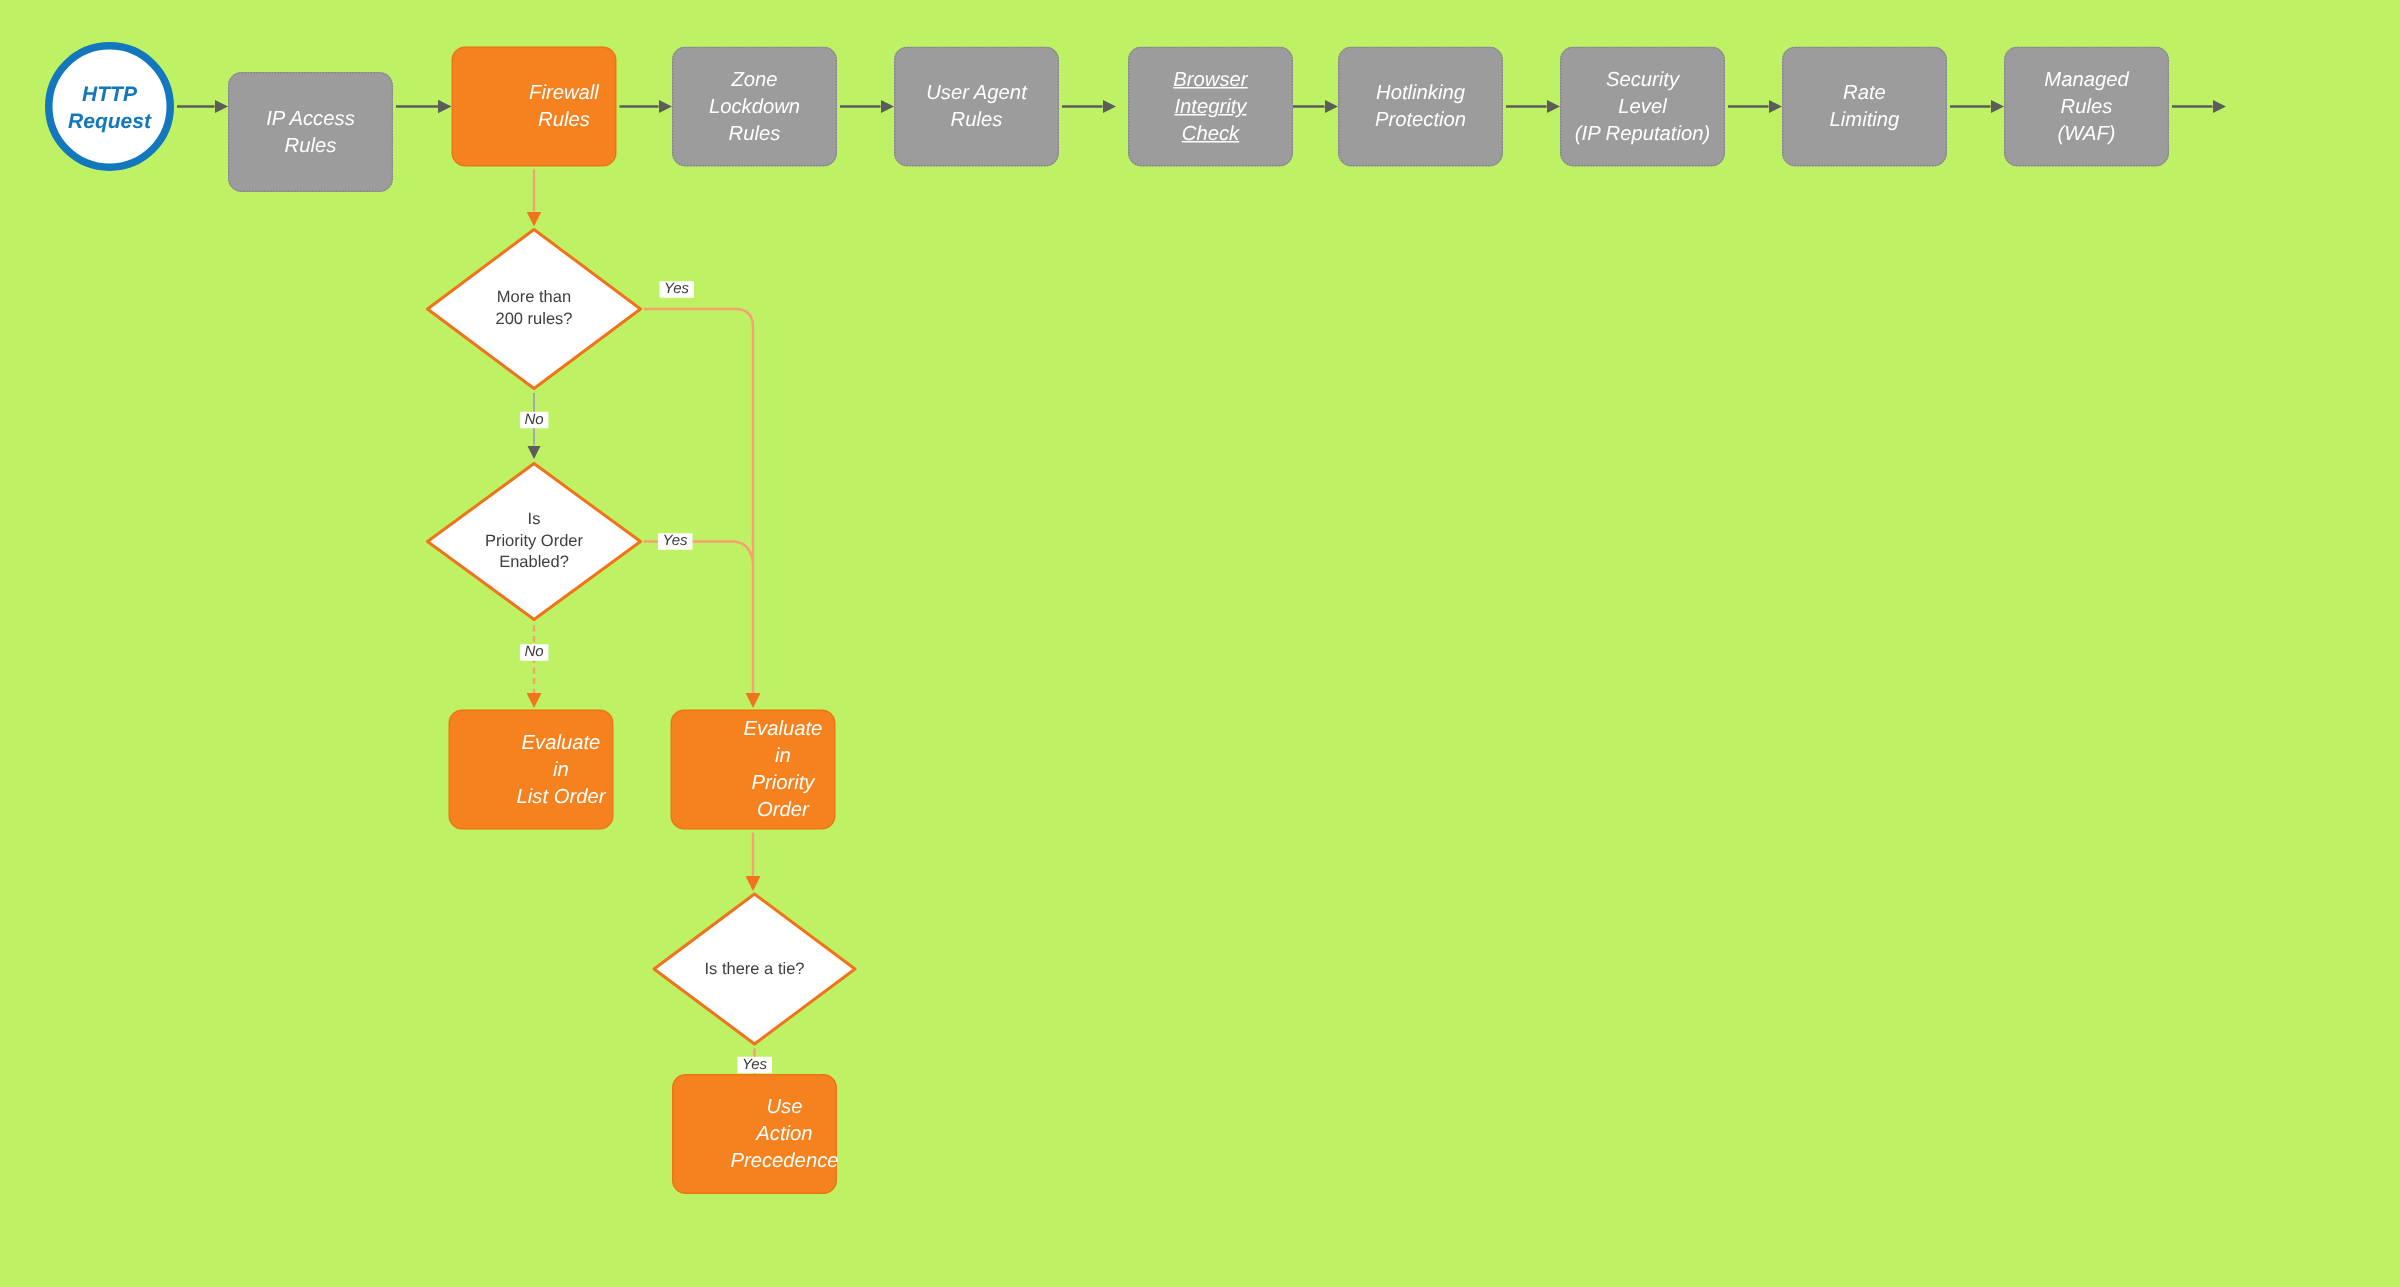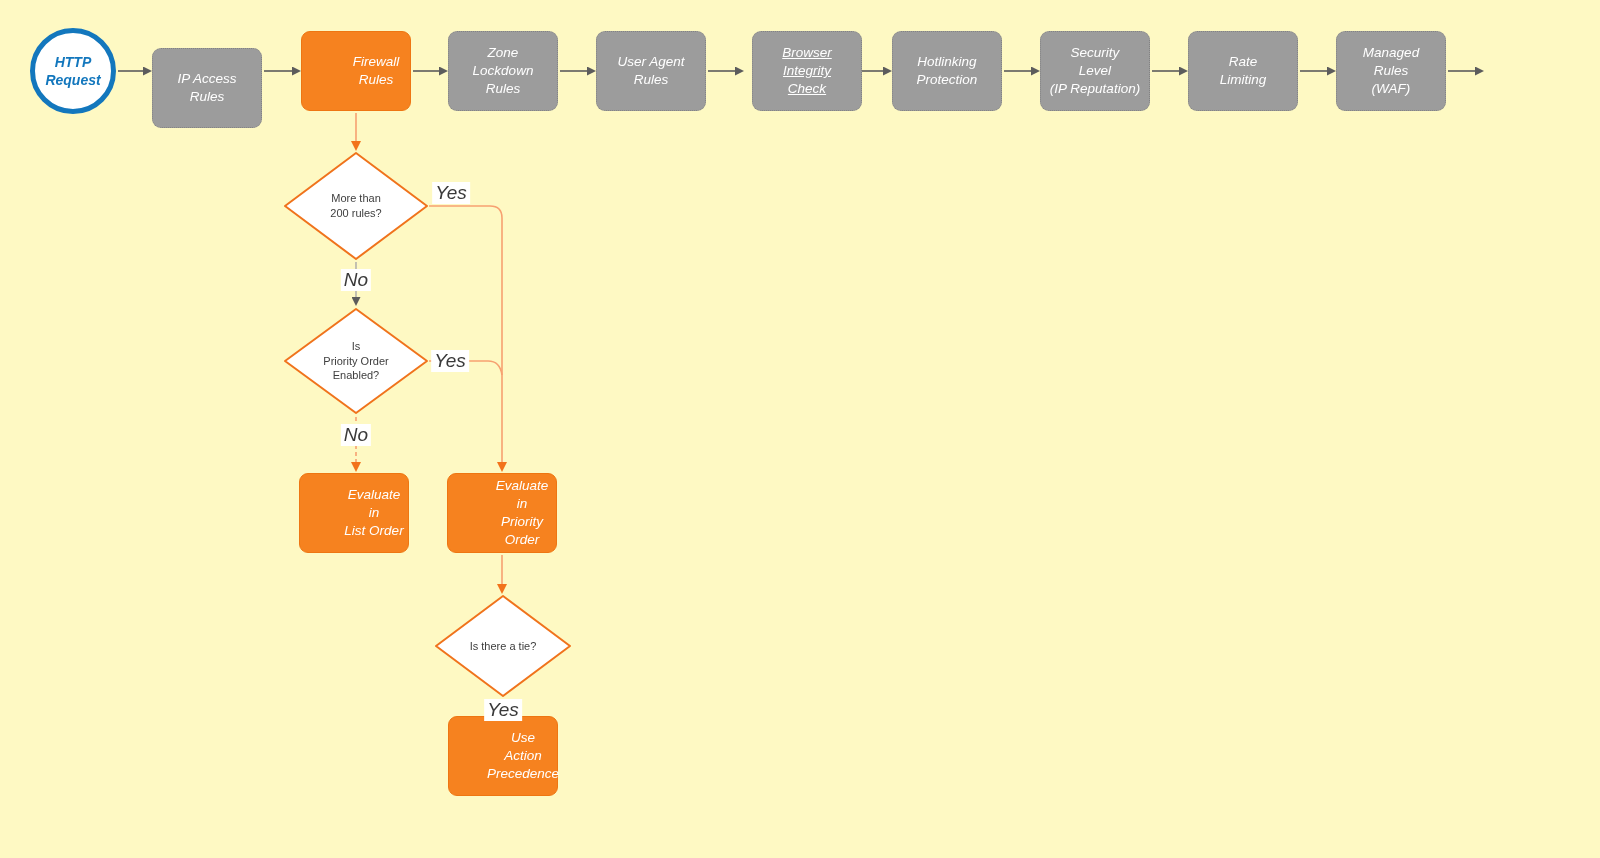--- a/index.html
+++ b/index.html
@@ -1,20 +1,20 @@
 <!DOCTYPE html>
 <html><head>
 <meta charset="utf-8">
 <style>
   html, body { margin: 0; padding: 0; background: #ffffff; }
   .canvas {
     position: relative;
     width: 1600px;
     height: 858px;
-    background: #fef9c3;
+    background: #bef264;
     font-family: "Liberation Sans", sans-serif;
     overflow: hidden;
   }
   .connectors {
     position: absolute;
     left: 0; top: 0;
     width: 1600px; height: 858px;
   }
   
   .pnode {
@@ -84,21 +84,21 @@
     font-size: 11px;
     line-height: 1.35;
     color: #3E3E3E;
     white-space: pre-line;
   }
   
   .elabel {
     position: absolute;
     transform: translate(-50%, -50%);
     font-style: italic;
-    font-size: 19px;
+    font-size: 10px;
     color: #3A3A3A;
     background: #ffffff;
     padding: 0 3px;
     white-space: nowrap;
   }
 </style>
 </head>
 <body>
 
 <div class="canvas">

